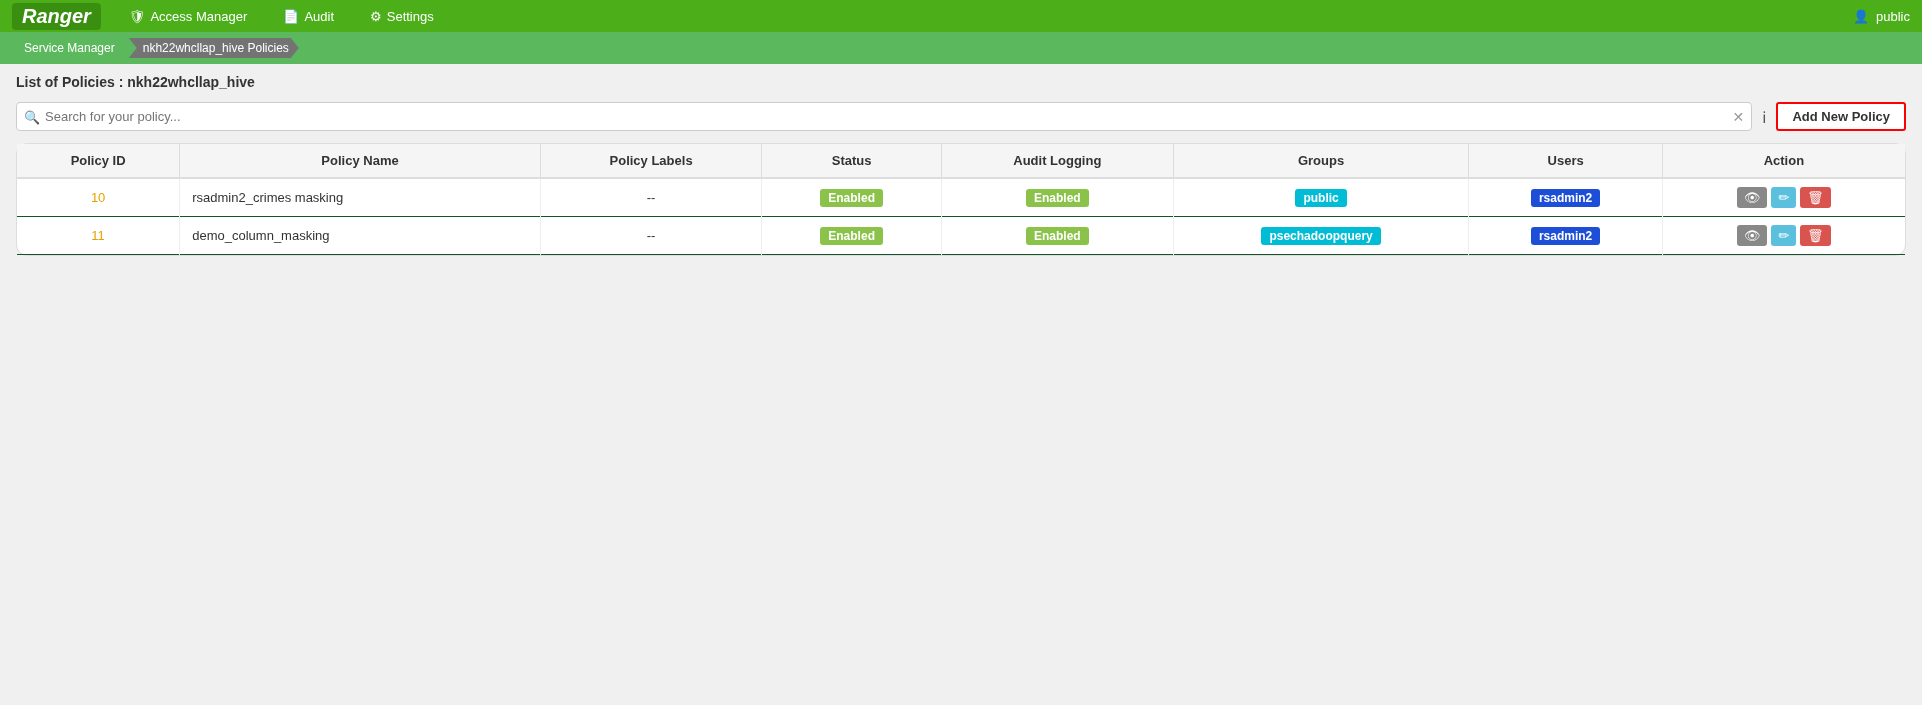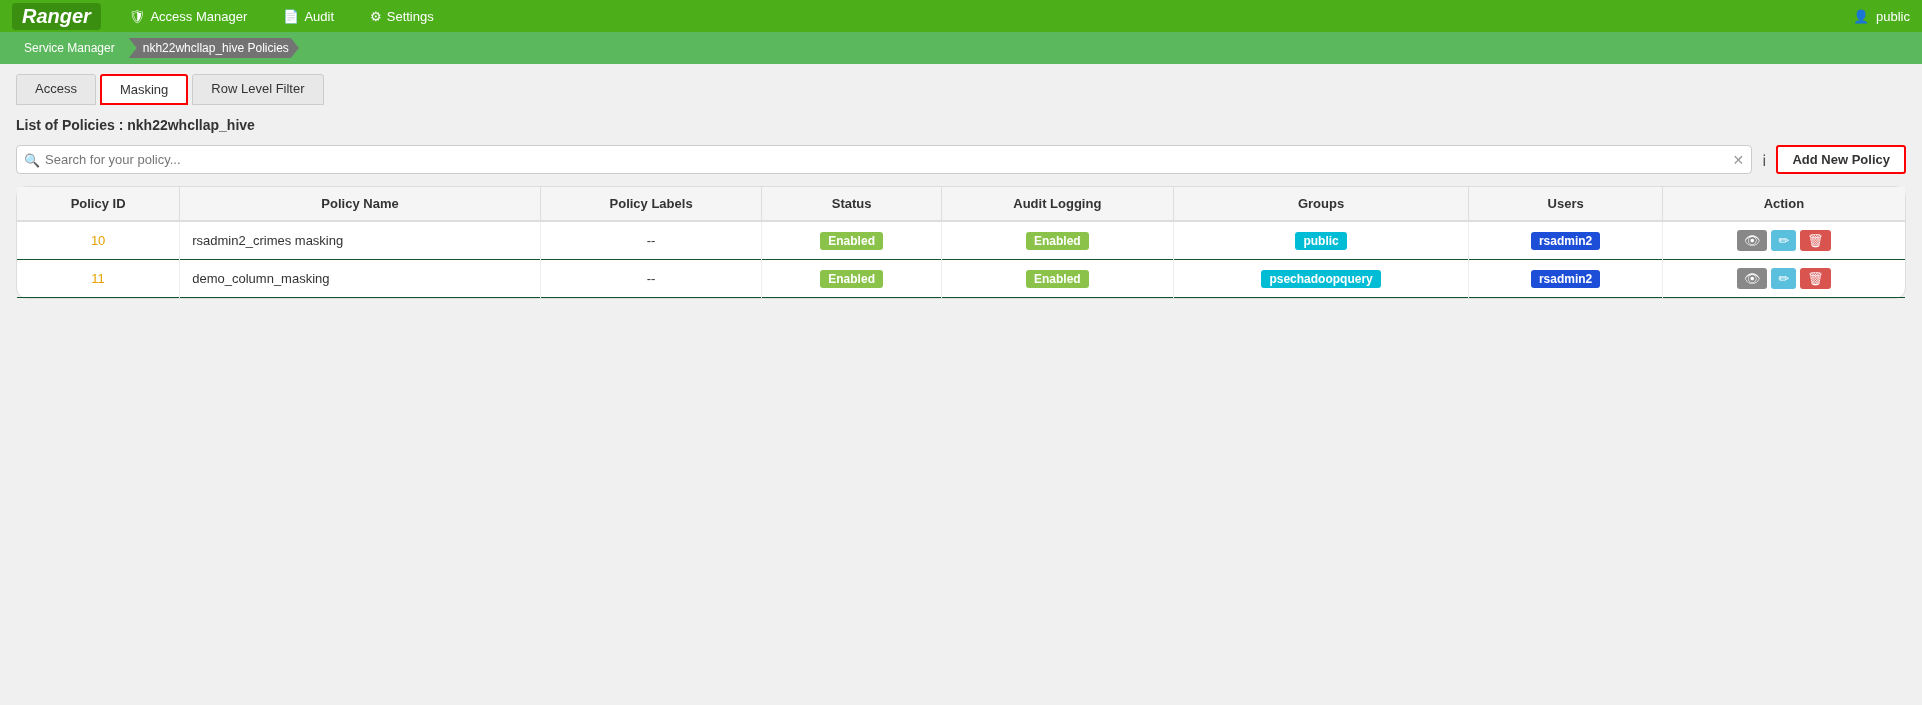--- a/index.html
+++ b/index.html
@@ -236,25 +236,20 @@
   </div>
 </div>
 
 <div class="breadcrumb">
   <div class="breadcrumb-item">Service Manager</div>
   <div class="breadcrumb-item active">nkh22whcllap_hive Policies</div>
 </div>
 
 <div class="content">
 
-  <div class="tabs">
-    <div class="tab">Access</div>
-    <div class="tab active">Masking</div>
-    <div class="tab">Row Level Filter</div>
-  </div>
 
   <div class="section-title">List of Policies : nkh22whcllap_hive</div>
 
   <div class="search-row">
     <div class="search-container">
       <span class="search-icon-wrap">🔍</span>
       <input class="search-input" type="text" placeholder="Search for your policy..." style="">
       <span class="search-clear">✕</span>
     </div>
     <span class="info-icon">ℹ</span>

